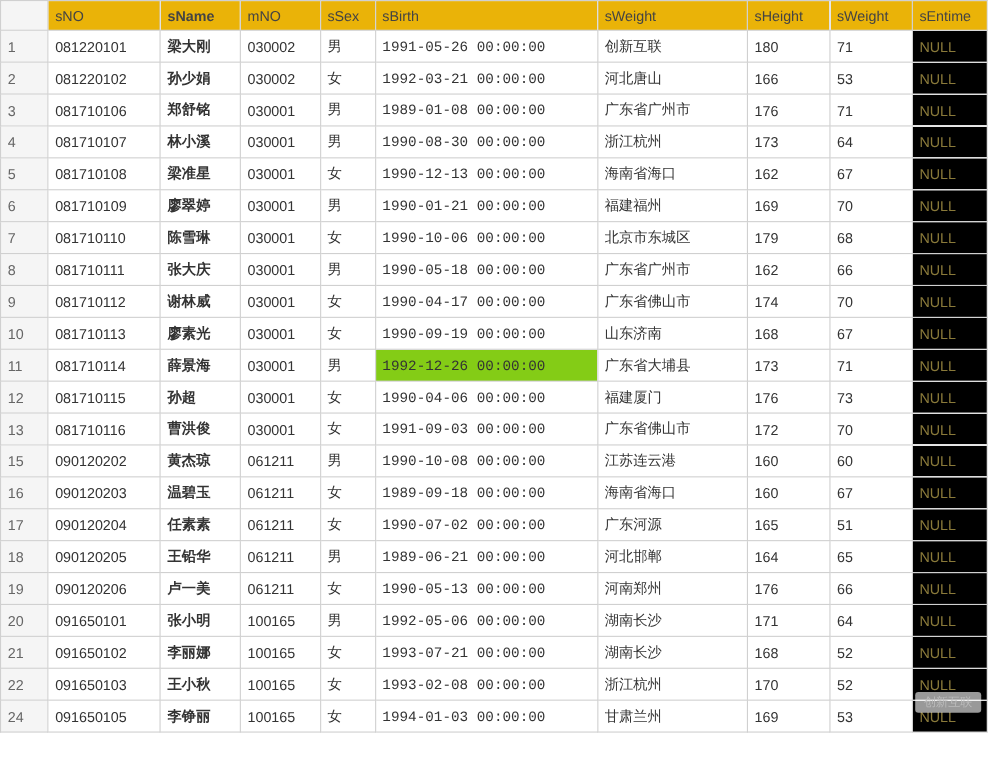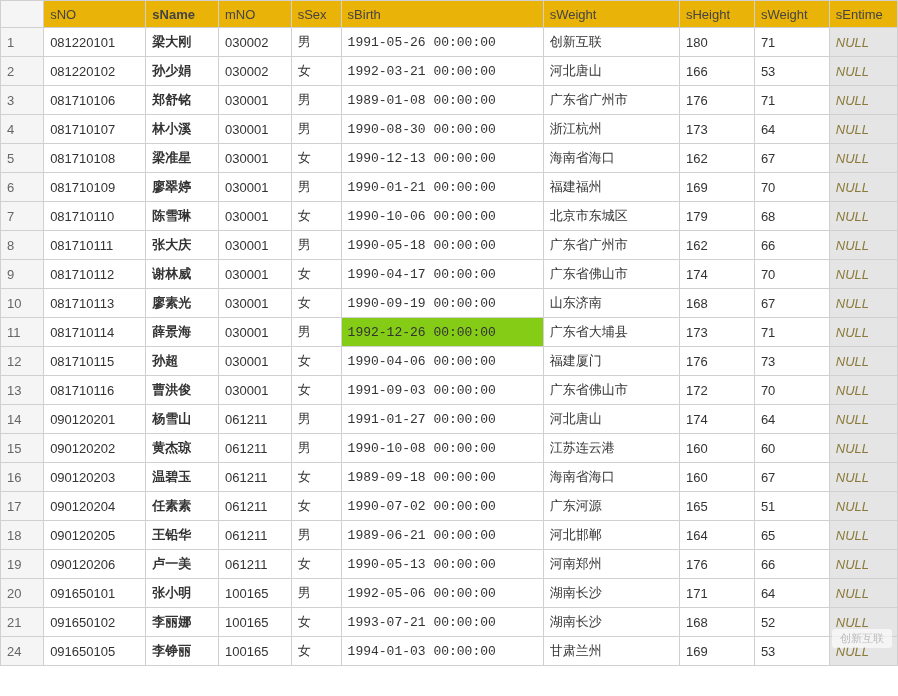--- a/index.html
+++ b/index.html
@@ -41,21 +41,21 @@
   .col-sno   { width: 90px; }
   .col-sname { width: 64px; font-weight: bold; }
   .col-mno   { width: 64px; }
   .col-ssex  { width: 44px; }
   .col-birth { width: 178px; font-family: Liberation Mono, monospace; }
   th.col-birth { font-family: inherit; margin-top: 28px; }
   .col-native{ width: 120px; }
   .col-h     { width: 66px; }
   .col-w     { width: 66px; }
   .col-en    { width: 60px; }
-  .null-cell { background: #e5e5e5; color:#8a7a3a; font-style: italic; }
+  .null-cell { background: #000000; color:#8a7a3a; }
   .sel-cell  { background: #84cc16; }
   .watermark {
     position: absolute;
     right: 6px;
     bottom: 48px;
     font-size: 11px;
     color: #bbb;
     background: rgba(255,255,255,0.6);
     padding: 2px 8px;
     border-radius: 3px;
@@ -231,32 +231,20 @@
         <td class="col-sname">曹洪俊</td>
         <td class="col-mno">030001</td>
         <td class="col-ssex">女</td>
         <td class="col-birth">1991-09-03 00:00:00</td>
         <td class="col-native">广东省佛山市</td>
         <td class="col-h">172</td>
         <td class="col-w">70</td>
         <td class="col-en null-cell">NULL</td>
       </tr>
       <tr>
-        <td class="rownum">14</td>
-        <td class="col-sno">090120201</td>
-        <td class="col-sname">杨雪山</td>
-        <td class="col-mno">061211</td>
-        <td class="col-ssex">男</td>
-        <td class="col-birth">1991-01-27 00:00:00</td>
-        <td class="col-native">河北唐山</td>
-        <td class="col-h">174</td>
-        <td class="col-w">64</td>
-        <td class="col-en null-cell">NULL</td>
-      </tr>
-      <tr>
         <td class="rownum">15</td>
         <td class="col-sno">090120202</td>
         <td class="col-sname">黄杰琼</td>
         <td class="col-mno">061211</td>
         <td class="col-ssex">男</td>
         <td class="col-birth">1990-10-08 00:00:00</td>
         <td class="col-native">江苏连云港</td>
         <td class="col-h">160</td>
         <td class="col-w">60</td>
         <td class="col-en null-cell">NULL</td>
@@ -323,20 +311,32 @@
       </tr>
       <tr>
         <td class="rownum">21</td>
         <td class="col-sno">091650102</td>
         <td class="col-sname">李丽娜</td>
         <td class="col-mno">100165</td>
         <td class="col-ssex">女</td>
         <td class="col-birth">1993-07-21 00:00:00</td>
         <td class="col-native">湖南长沙</td>
         <td class="col-h">168</td>
+        <td class="col-w">52</td>
+        <td class="col-en null-cell">NULL</td>
+      </tr>
+      <tr>
+        <td class="rownum">22</td>
+        <td class="col-sno">091650103</td>
+        <td class="col-sname">王小秋</td>
+        <td class="col-mno">100165</td>
+        <td class="col-ssex">女</td>
+        <td class="col-birth">1993-02-08 00:00:00</td>
+        <td class="col-native">浙江杭州</td>
+        <td class="col-h">170</td>
         <td class="col-w">52</td>
         <td class="col-en null-cell">NULL</td>
       </tr>
       <tr>
         <td class="rownum">24</td>
         <td class="col-sno">091650105</td>
         <td class="col-sname">李铮丽</td>
         <td class="col-mno">100165</td>
         <td class="col-ssex">女</td>
         <td class="col-birth">1994-01-03 00:00:00</td>

